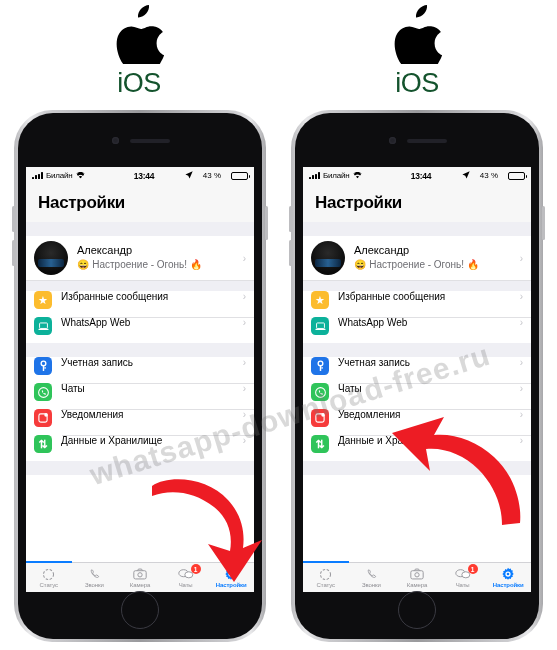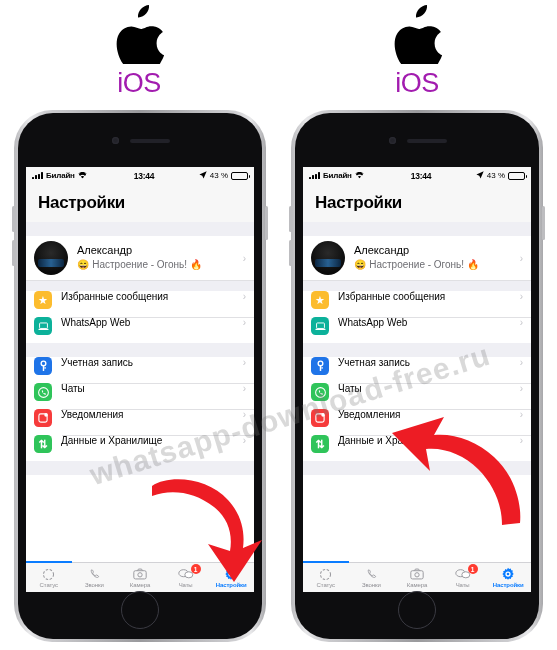--- a/index.html
+++ b/index.html
@@ -10,21 +10,21 @@
     overflow: hidden;
   }
   #root { position: relative; width: 557px; height: 650px; }
 
   
   .brand { position: absolute; top: 0; width: 278px; height: 104px;
            display: flex; flex-direction: column; align-items: center; justify-content: flex-start; }
   .brand.left  { left: 0; }
   .brand.right { left: 278px; }
   .apple-logo { margin-top: 4px; }
-  .ios-text { font-size: 27px; font-weight: 400; color: #a21caf; letter-spacing: -0.5px;
+  .ios-text { font-size: 27px; font-weight: 400; color: #14532d; letter-spacing: -0.5px;
               line-height: 1; margin-top: 2px; font-family: "Liberation Sans", sans-serif; }
 
   
   .phone { position: absolute; top: 110px; width: 252px; height: 532px; }
   .phone.left  { left: 14px; }
   .phone.right { left: 291px; }
 
   .phone-outer {
     position: absolute; inset: 0;
     background: linear-gradient(90deg,#b9b9bc 0%,#e8e8ea 6%,#cfcfd2 12%,#9a9a9d 50%,#cfcfd2 88%,#e8e8ea 94%,#a8a8ab 100%);
@@ -57,24 +57,24 @@
   .statusbar {
     height: 17px; background: #f7f7f7; display: flex; align-items: center;
     padding: 0 6px; font-size: 8px; color: #000; font-weight: 600;
     position: relative;
   }
   .sb-left { display: flex; align-items: center; gap: 3px; }
   .sig { display: flex; align-items: flex-end; gap: 1px; height: 7px; }
   .sig i { width: 2px; background: #000; display: block; border-radius: .5px; }
   .sig i:nth-child(1){height:2.5px;} .sig i:nth-child(2){height:4px;}
   .sig i:nth-child(3){height:5.5px;} .sig i:nth-child(4){height:7px;}
-  .carrier { font-size: 8px; font-weight: 700; letter-spacing: -0.2px; }
+  .carrier { font-size: 8px; font-weight: 400; letter-spacing: -0.2px; }
   .sb-time { position: absolute; left: 8px; right: 0; text-align: center;
              font-size: 8.5px; font-weight: 700; letter-spacing: -0.2px; }
-  .sb-right { margin-left: auto; display: flex; align-items: center; gap: 3px; z-index: 2; }
+  .sb-right { margin-left: auto; display: flex; align-items: center; gap: 10px; z-index: 2; }
   .batt-pct { font-size: 8px; font-weight: 500; }
   .batt { width: 17px; height: 8px; border: 1px solid #000; border-radius: 2px;
           position: relative; padding: 1px; }
   .batt::after { content:""; position:absolute; right:-3px; top:2.2px; width:1.5px;
                  height:3.5px; background:#000; border-radius:0 1px 1px 0; }
   .batt-fill { height: 100%; background: #000; border-radius: 1px; }
 
   
   .nav-title-wrap { background: #f7f7f7; padding: 9px 12px 9px 12px; }
   .nav-title { font-size: 17px; font-weight: 700; color: #000; letter-spacing: -0.3px; }

